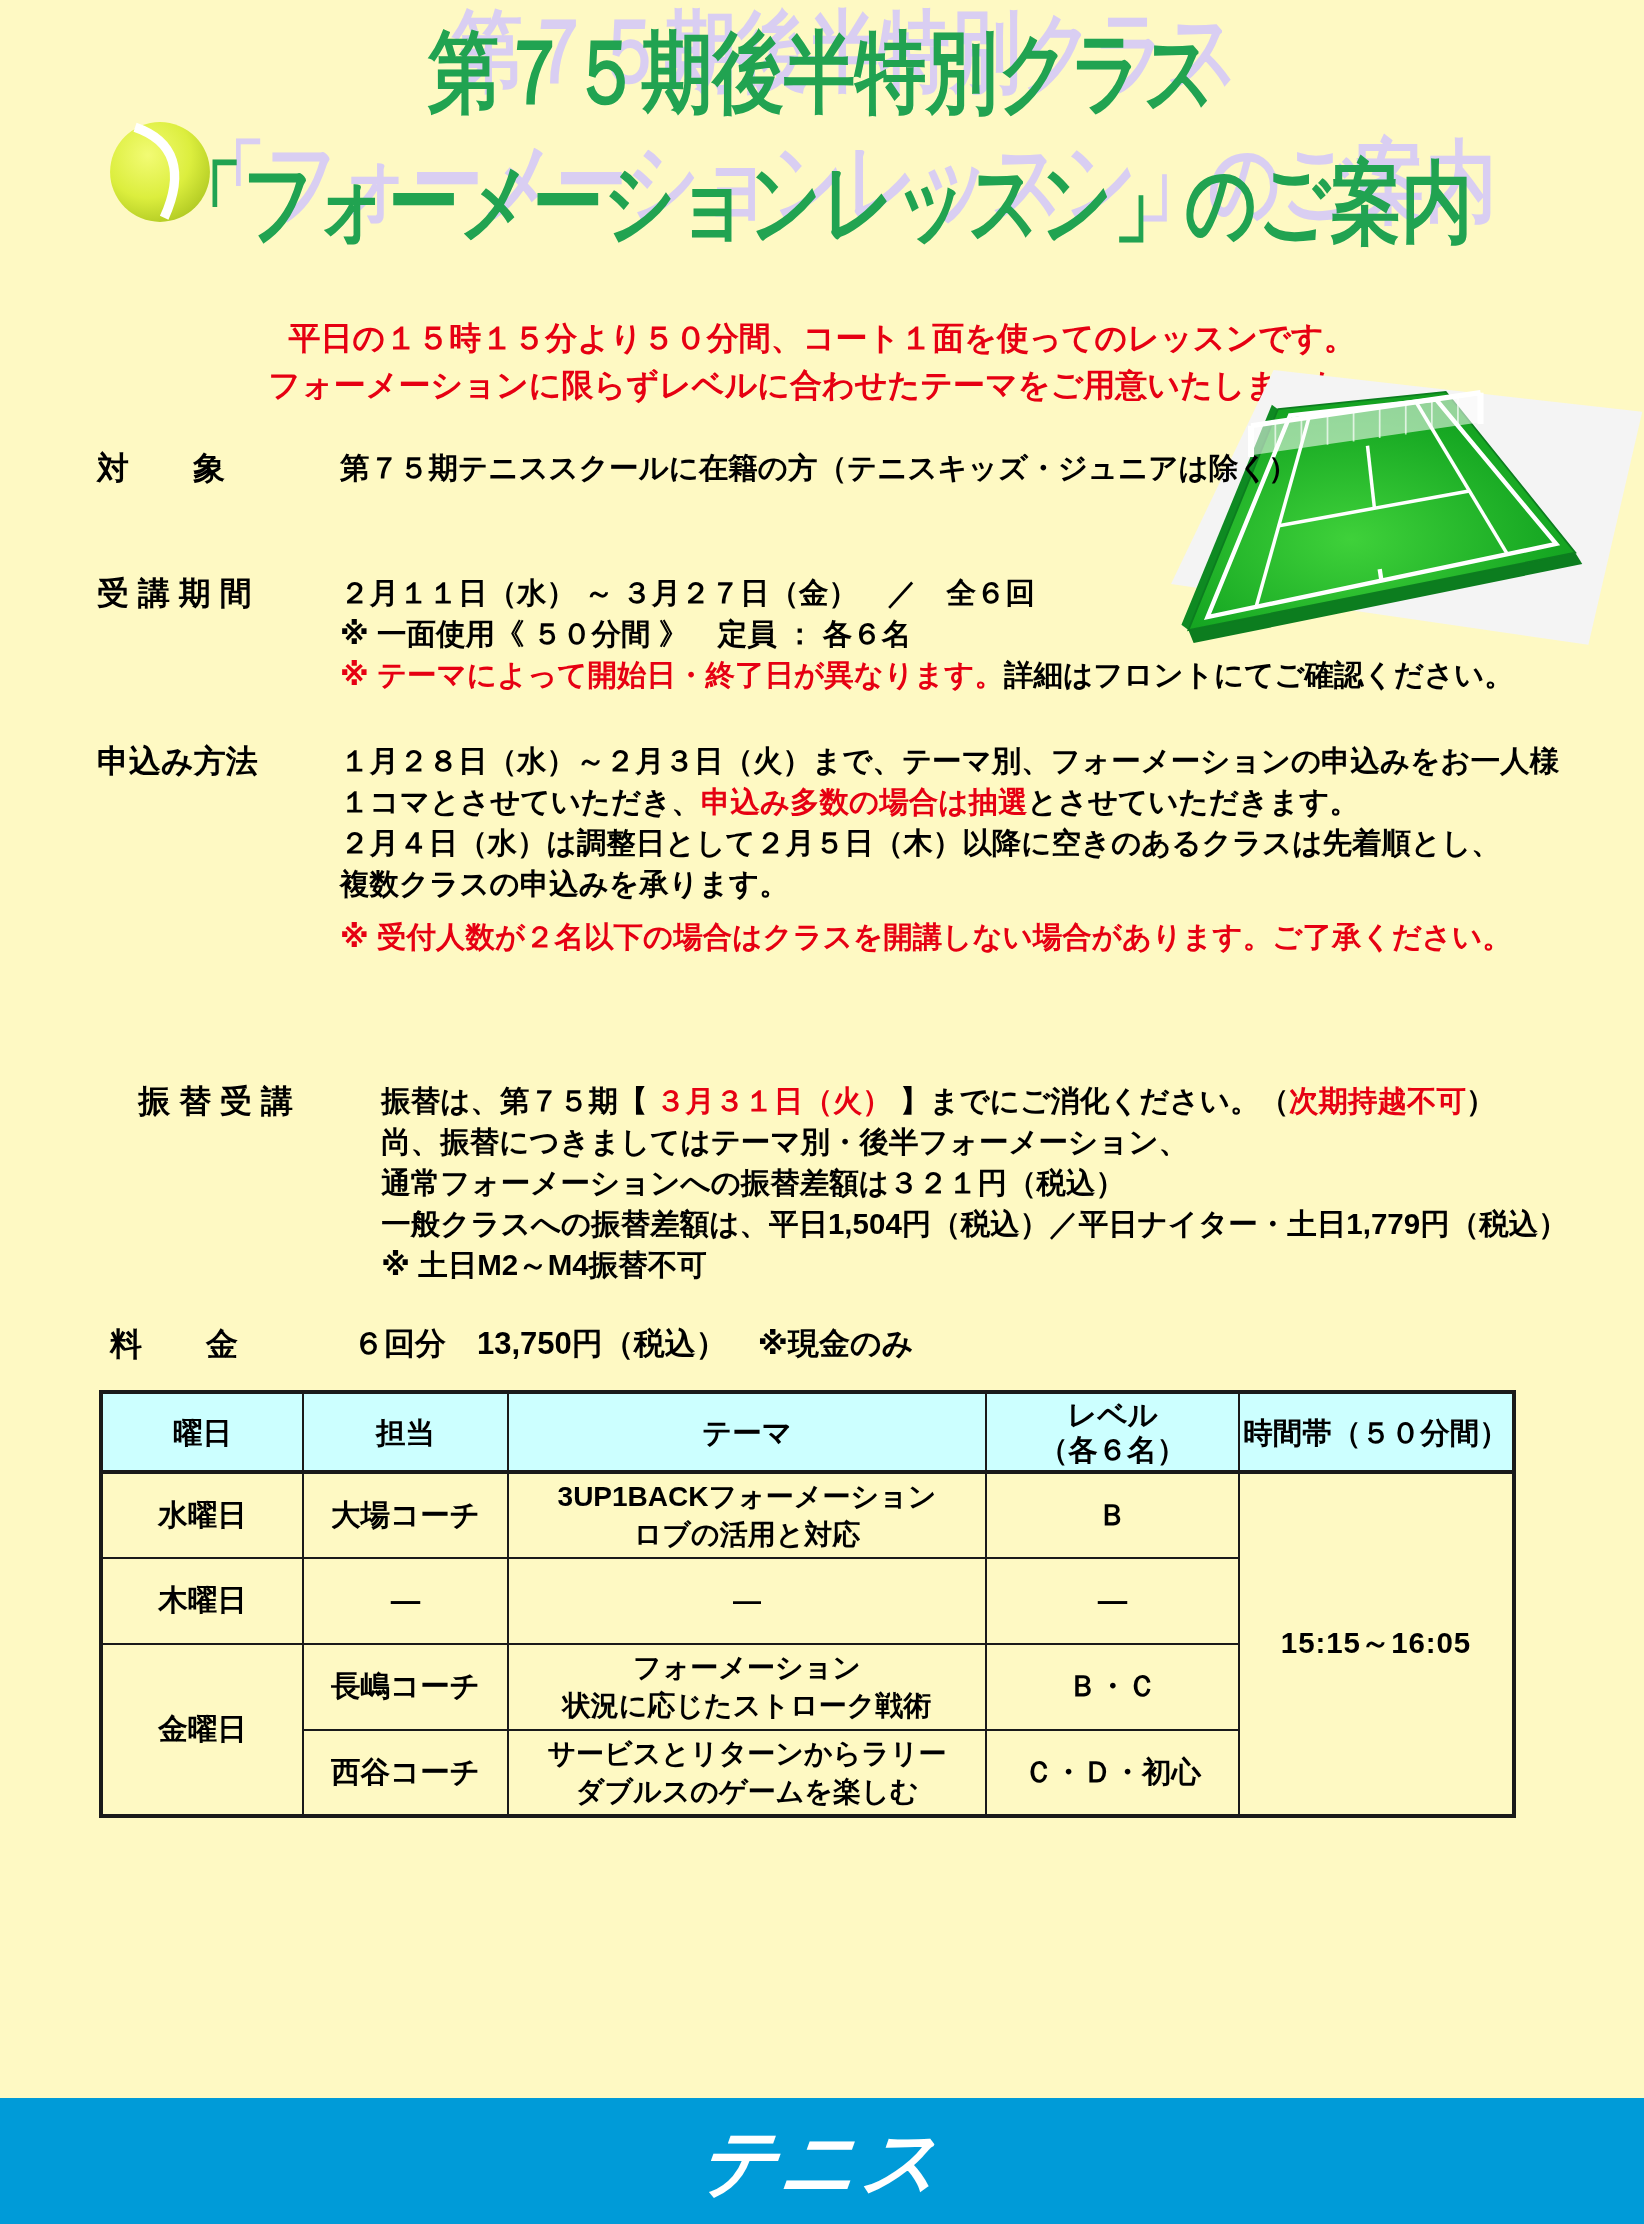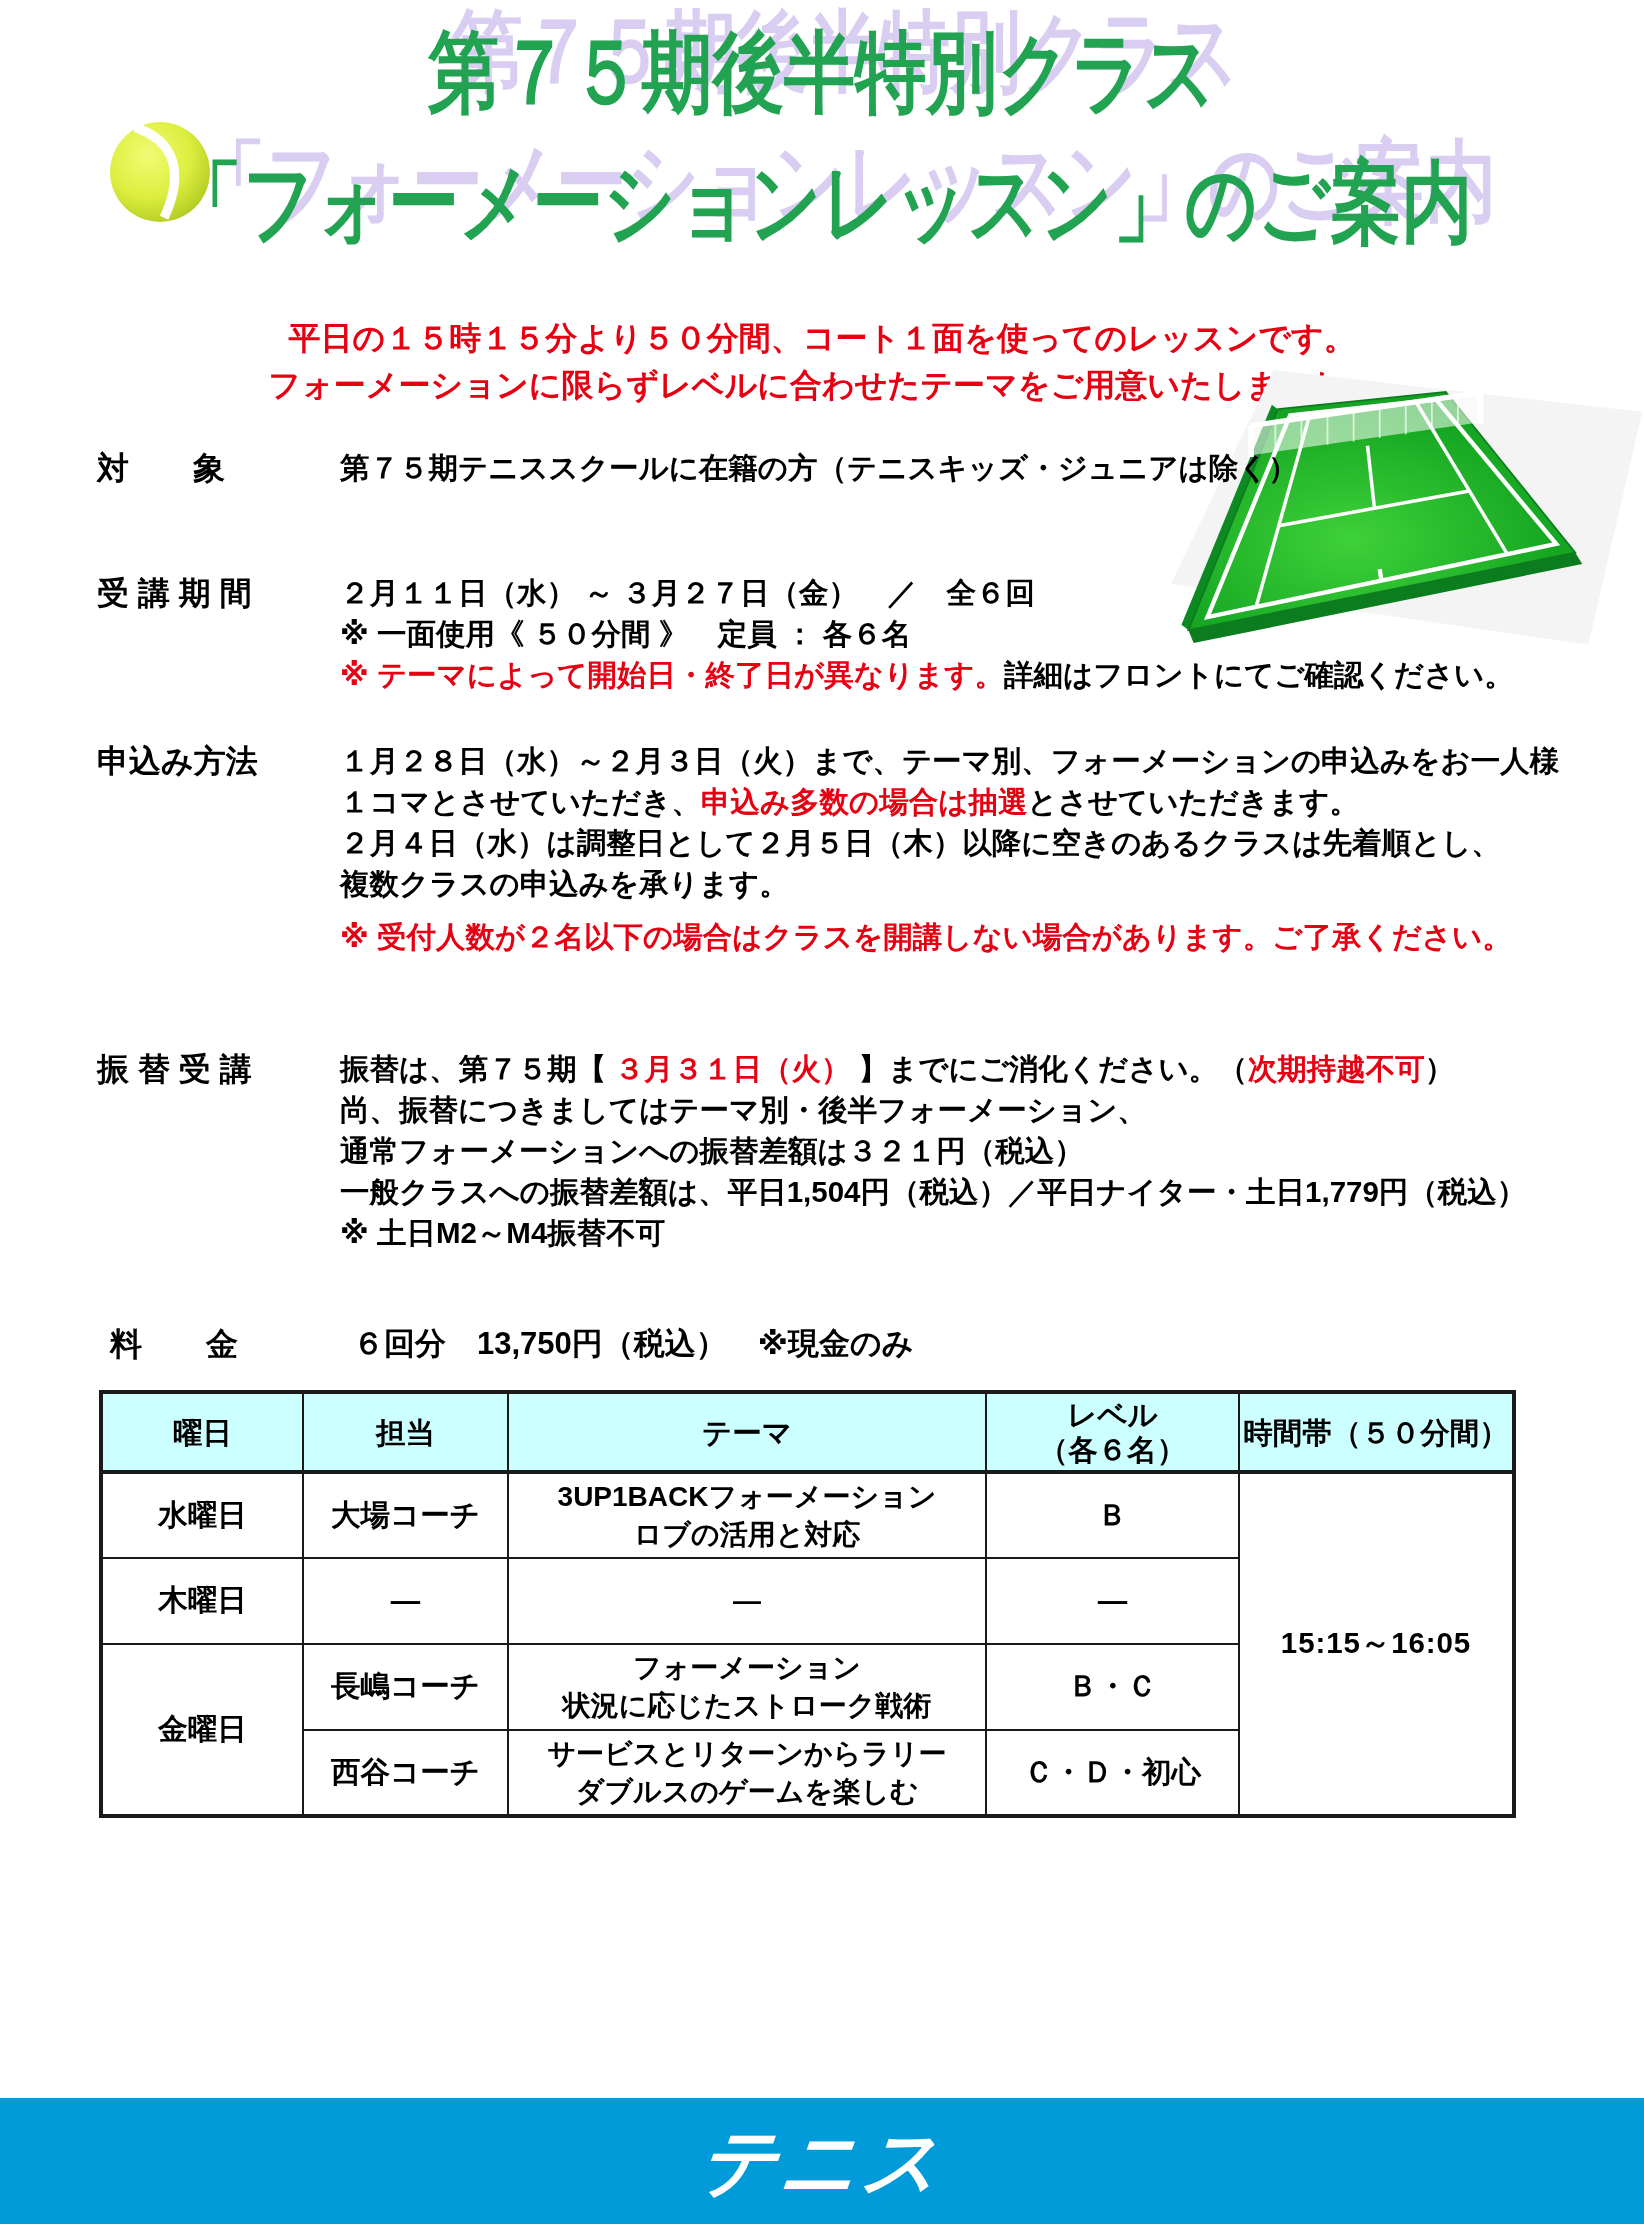--- a/index.html
+++ b/index.html
@@ -1,17 +1,17 @@
 <!DOCTYPE html>
 <html style="font-size:14px"><head>
 <meta charset="utf-8">
 <style>
   html,body{margin:0;padding:0;background:#888;}
   .doc{
-    position:relative;width:1644px;height:2225px;background:#ffffff;overflow:hidden;
+    position:relative;width:1644px;height:2225px;background:#fef9c3;overflow:hidden;
     font-family:"Liberation Sans","DejaVu Sans",sans-serif;font-weight:700;color:#000;
   }
   
   .title{
     position:absolute;top:7px;left:0;right:0;text-align:center;
     color:#21a351;font-size:89px;line-height:130px;font-weight:800;
     transform:scaleX(0.80);transform-origin:50% 0;
     text-shadow:29.5px -21px 0 #d9cef2;white-space:nowrap;
   }
   .ball{position:absolute;left:108px;top:120px;width:104px;height:104px;}
@@ -25,21 +25,21 @@
   
   .sec{position:absolute;left:97px;right:35px;display:flex;align-items:flex-start;}
   .sec-label{flex:0 0 243px;font-size:32px;white-space:nowrap;}
   .sec-body{font-size:29.5px;line-height:41px;}
   .sec-body div{white-space:nowrap;}
   .red{color:#e60012;}
   .note-gap{margin-top:12px;}
   .sec-taisho{top:447px;}
   .sec-jukou{top:572px;}
   .sec-moushikomi{top:740px;}
-  .sec-furikae{top:1048px;}
+  .sec-furikae{top:1080px;justify-content:center;}
   .sec-ryokin{top:1323px;margin-left:13px;}
   .sec-ryokin .sec-body{font-size:31px;}
   
   .sched{
     position:absolute;left:99px;top:1390px;border-collapse:collapse;table-layout:fixed;
     font-weight:700;
   }
   .sched th,.sched td{
     border:2.6px solid #1a1a1a;text-align:center;vertical-align:middle;
     font-size:29.5px;padding:0;overflow:hidden;

